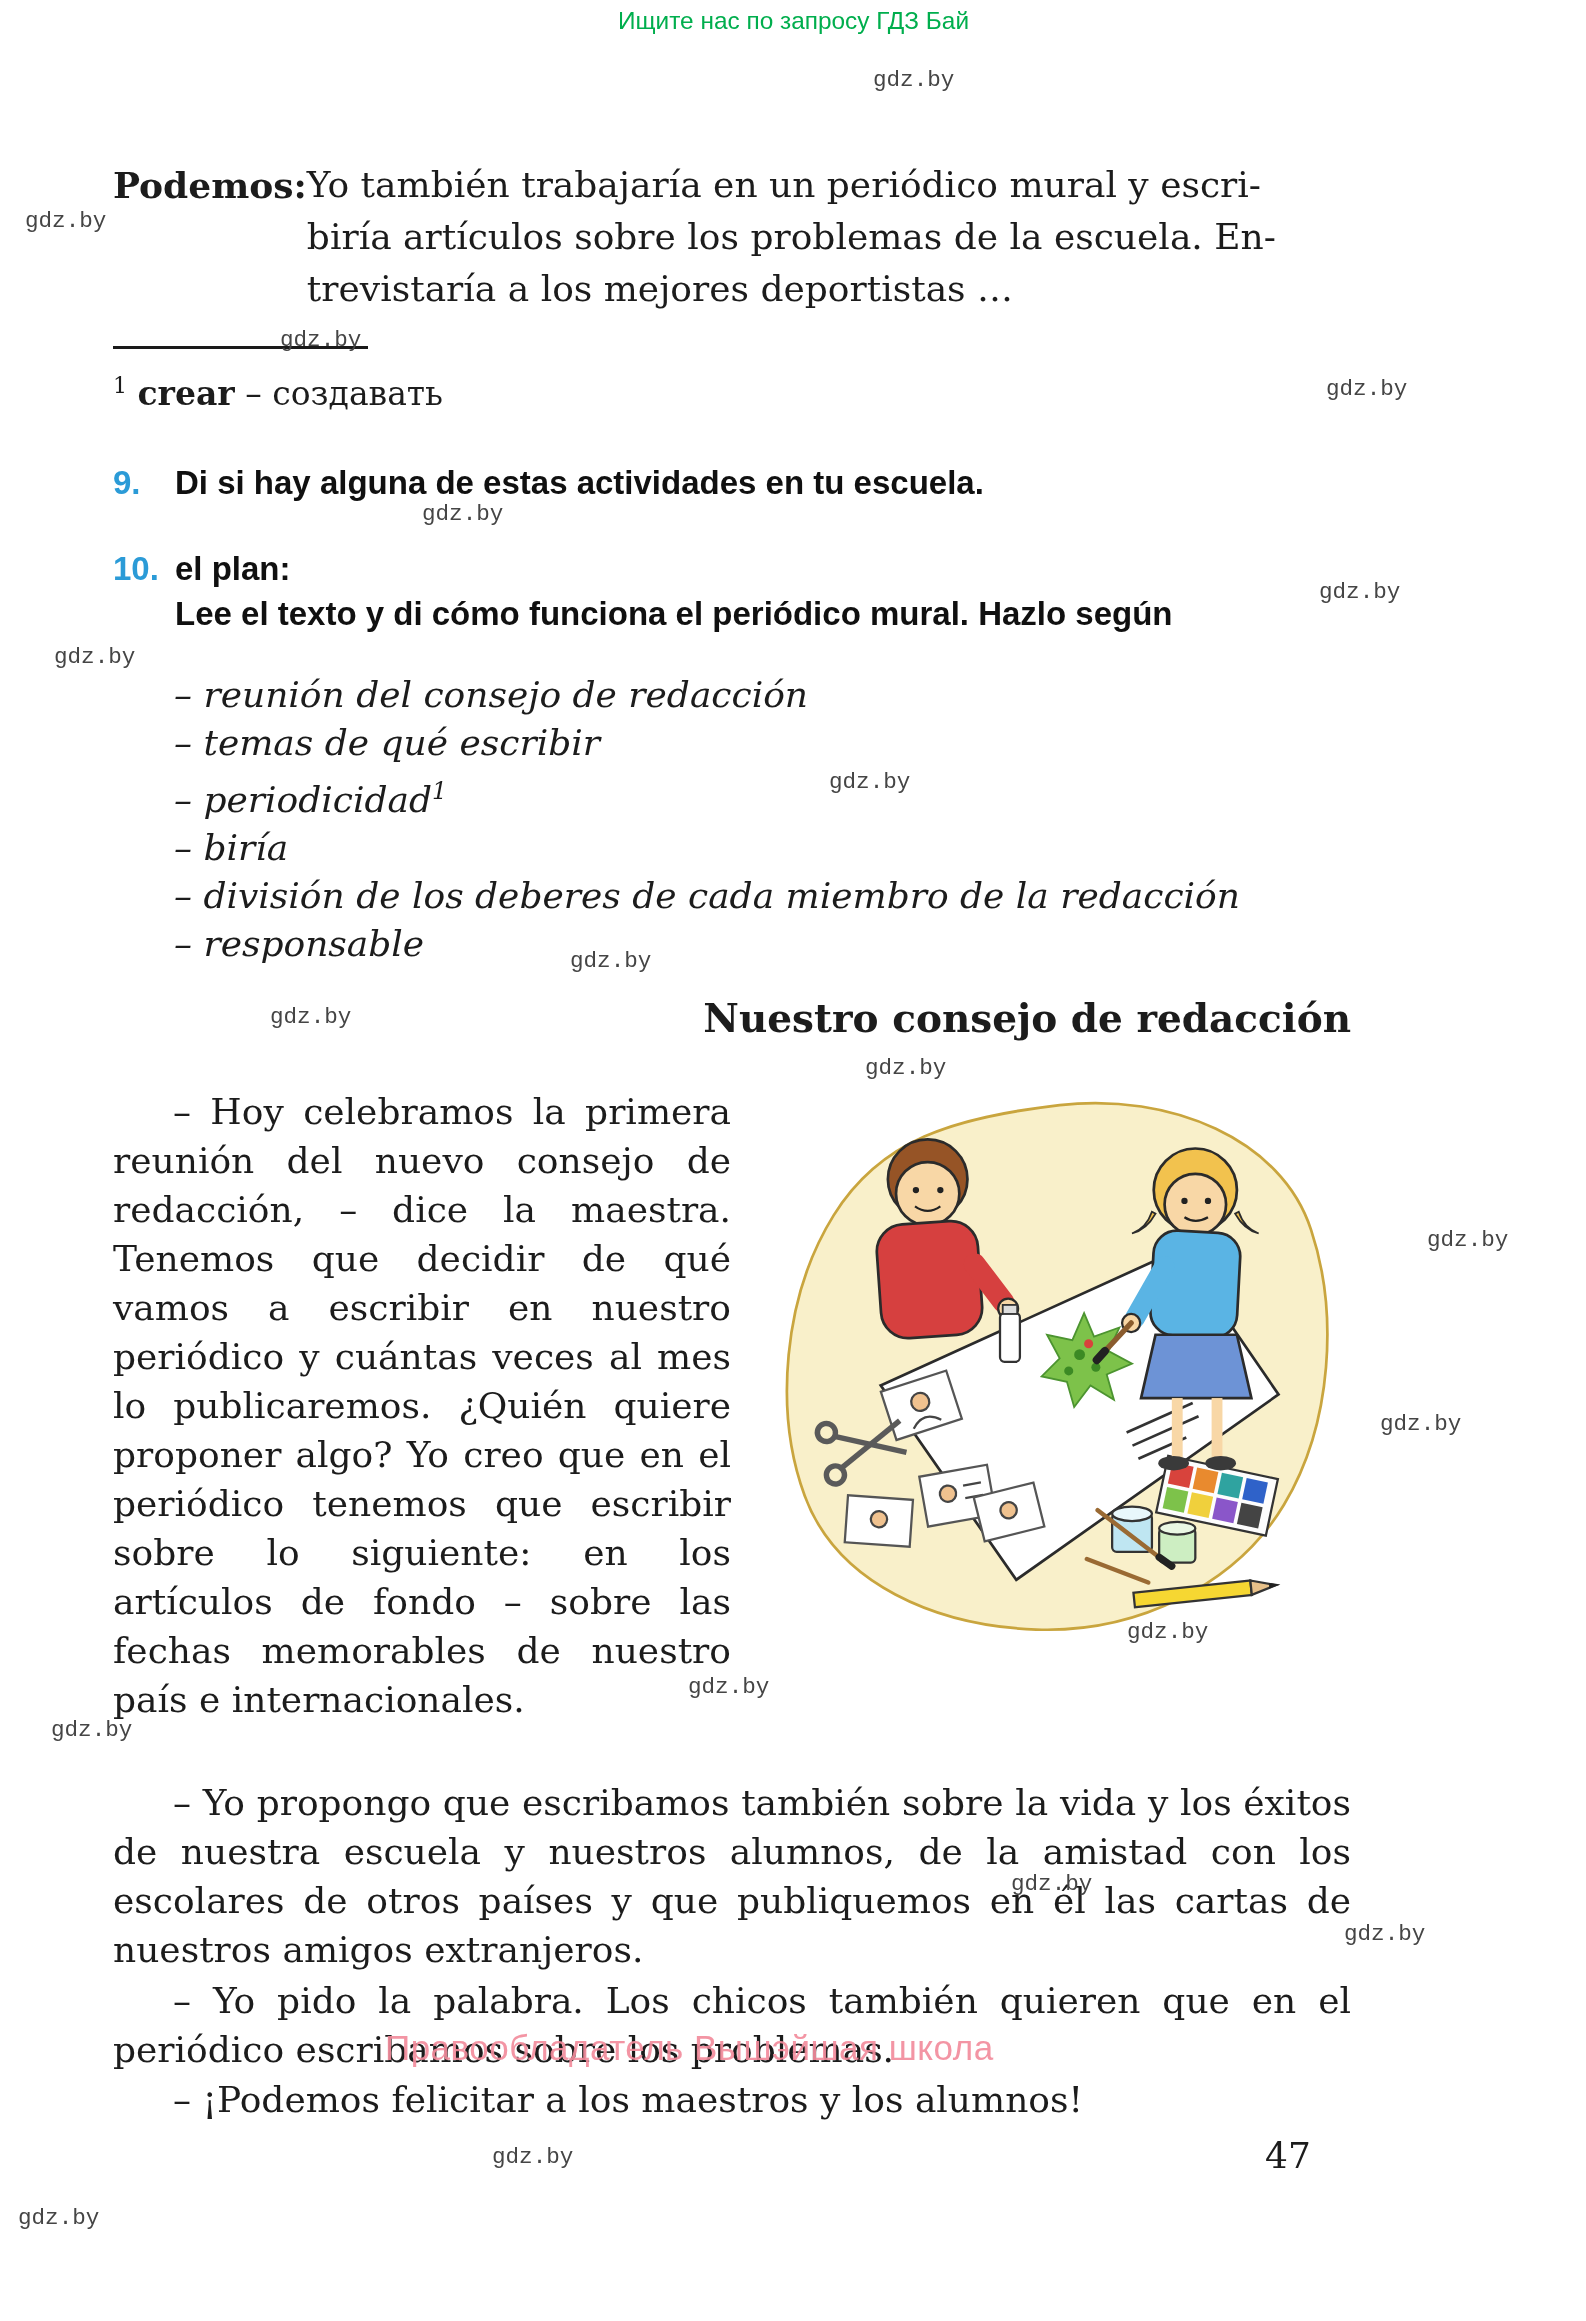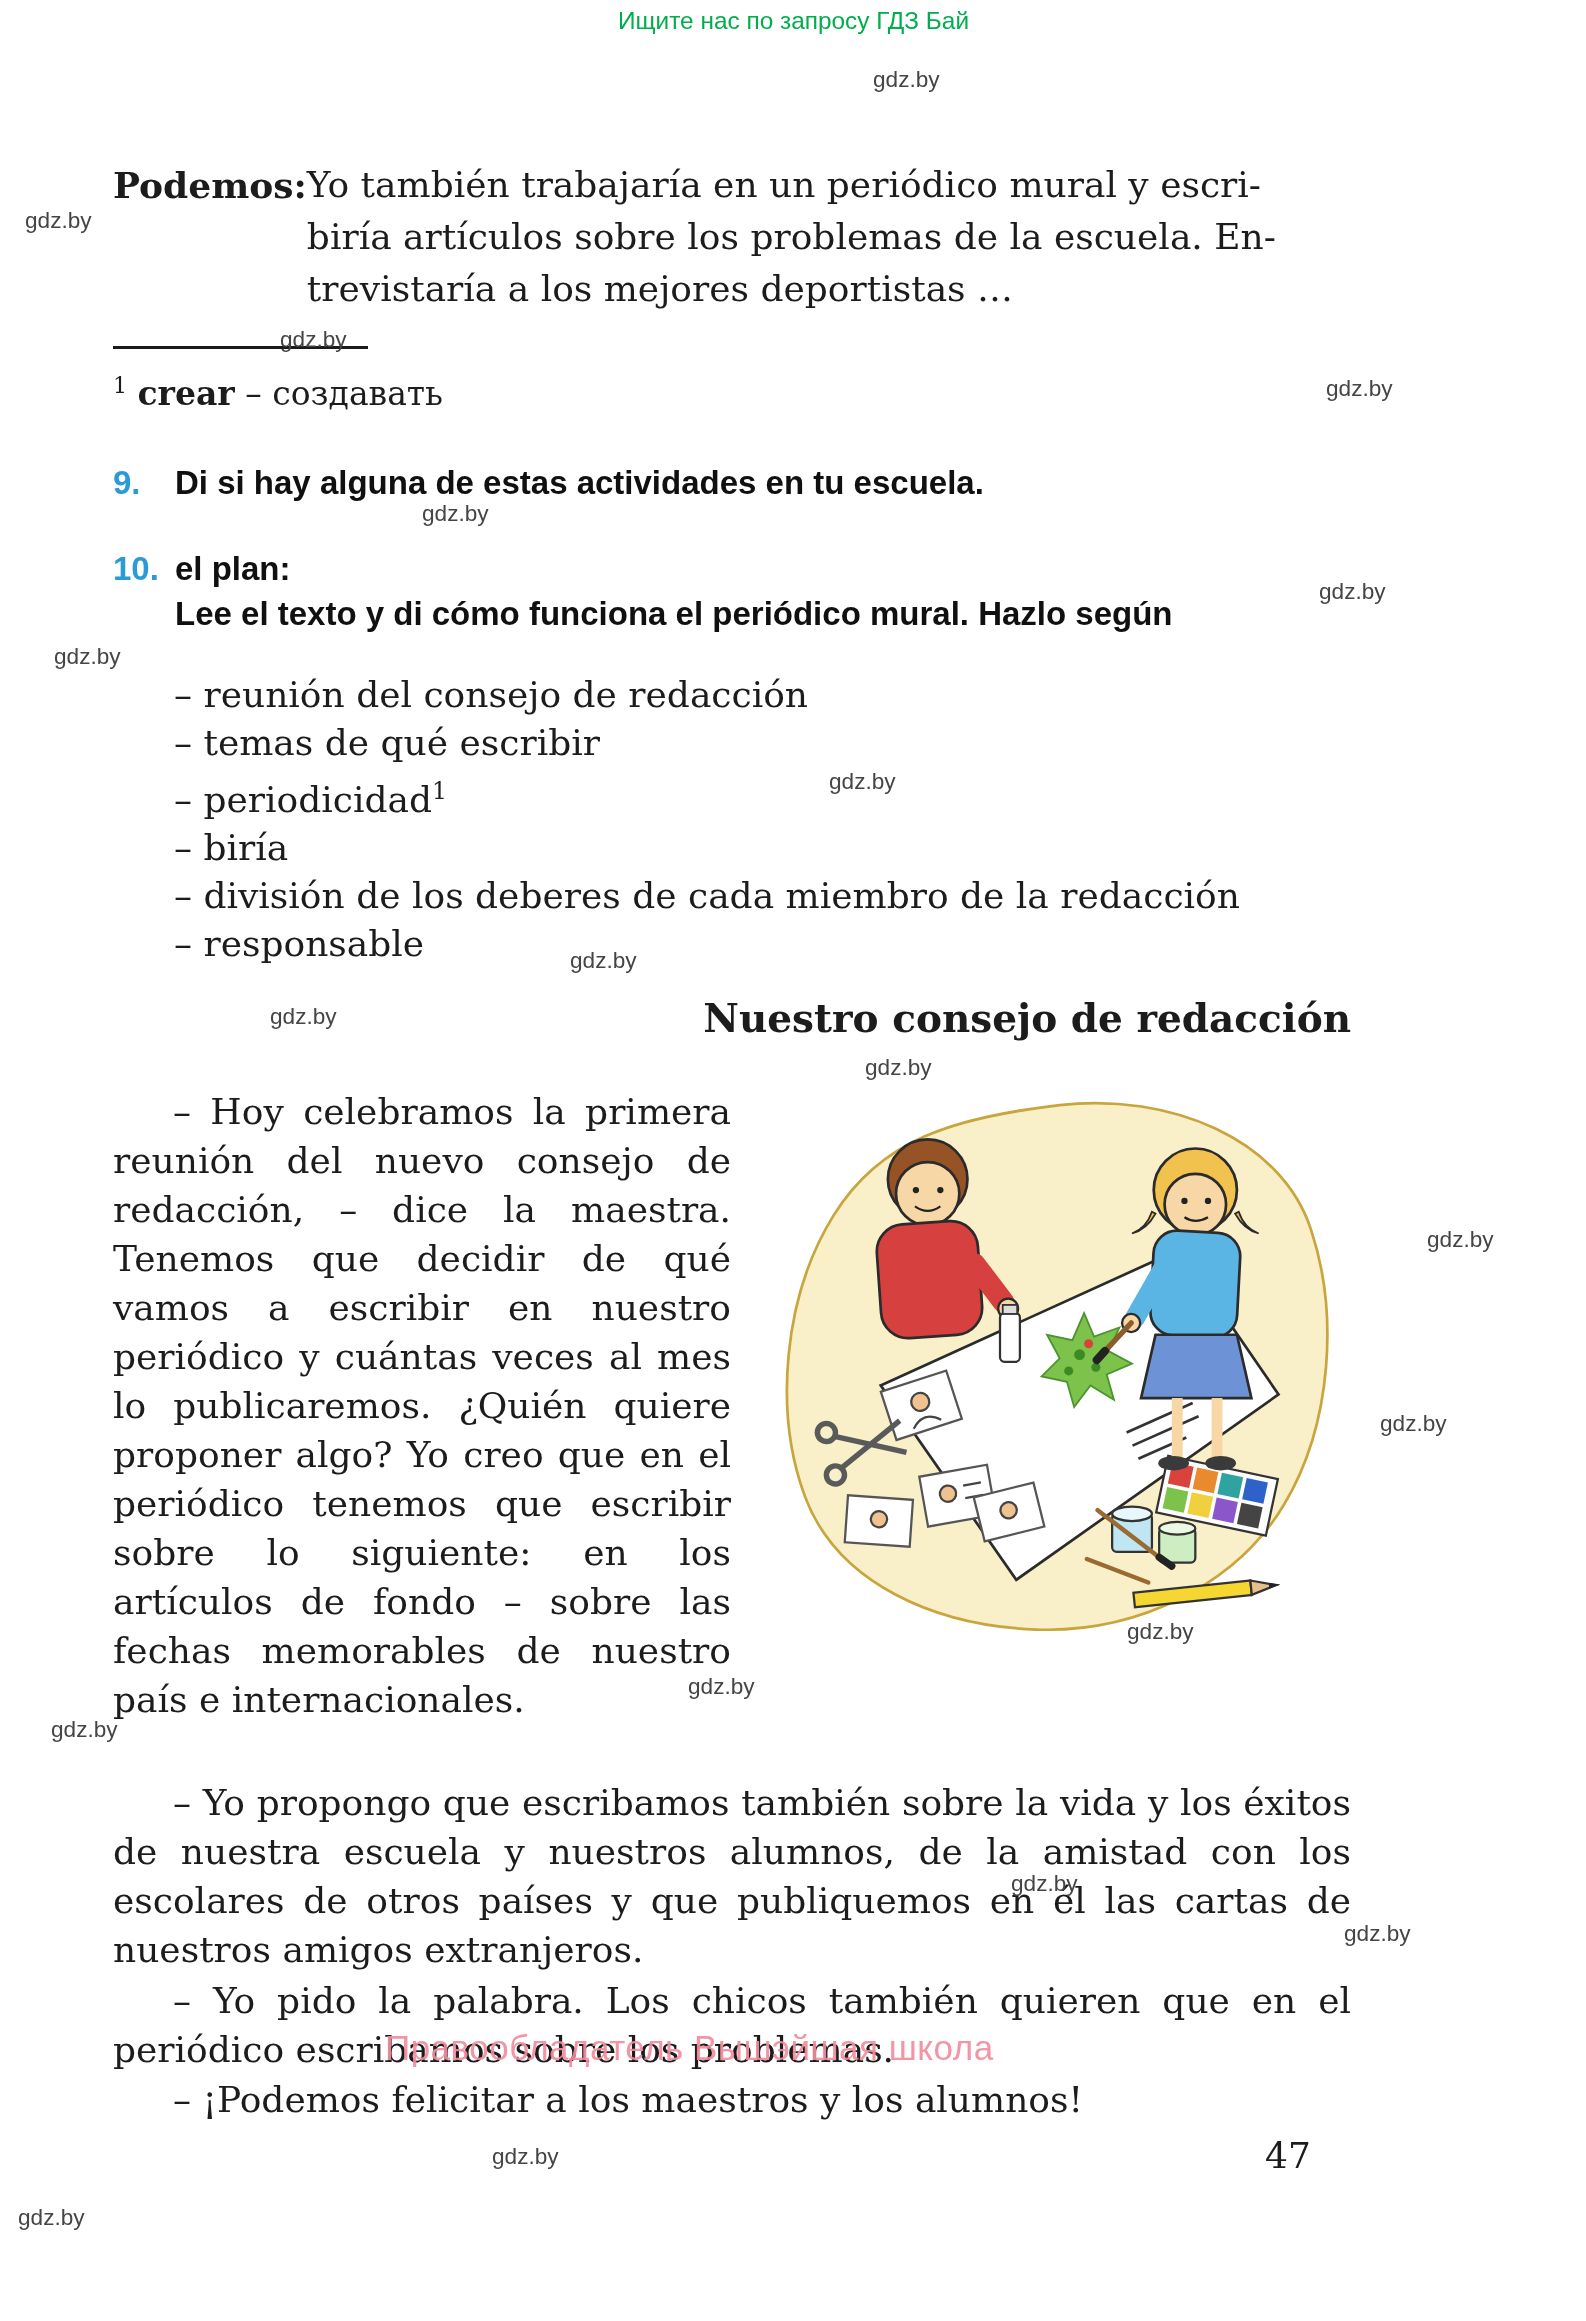--- a/index.html
+++ b/index.html
@@ -10,21 +10,21 @@
     font-family:"DejaVu Serif", serif; color:#1c1c1c;
   }
 
   .banner {
     position:absolute; top:7.2px; left:50%; transform:translateX(-50%);
     font-family:"Liberation Sans", sans-serif; font-size:24.4px; color:#00ae4d;
     white-space:nowrap; z-index:11;
   }
 
   .wm {
-    position:absolute; font-family:Liberation Sans, sans-serif;
+    position:absolute; font-family:Liberation Mono, monospace;
     font-size:22.6px; color:#454545; z-index:10; white-space:nowrap;
   }
 
   .modelo {
     position:absolute; top:159px; left:113px; width:1238px;
     display:flex; font-size:36px; line-height:52px;
   }
   .modelo-label { font-weight:bold; flex:0 0 166px; }
 
   .rule { position:absolute; top:346px; left:113px; width:255px; height:2.7px; background:#1a1a1a; }
@@ -33,21 +33,21 @@
   .footnote sup { font-size:22px; }
   .footnote b { font-weight:bold; }
 
   .ex {
     position:absolute; left:113px; display:flex;
     font-family:"Liberation Sans", sans-serif; font-weight:bold;
     font-size:33px; line-height:45px; color:#101010;
   }
   .ex-num { color:#2b9bd7; flex:0 0 62px; }
 
-  .plan { position:absolute; top:671px; left:174px; font-size:36px; line-height:48px; }
+  .plan { position:absolute; top:671px; left:174px; font-size:36px; line-height:48px;font-style:italic; }
   .plan sup { font-size:23.5px; }
 
   .reading { position:absolute; top:995px; left:113px; width:1238px; }
   .reading-title {
     text-align:right; font-size:39px; line-height:47px; font-weight:bold;
     margin-bottom:45px; font-family:"DejaVu Serif", serif;
   }
   .illustration { float:right; width:579px; height:557px; margin:0 0 27px 41px; }
   .rp { text-align:justify; text-indent:60px; font-size:36px; line-height:49px; }
   .rp + .rp { margin-top:1.8px; }

